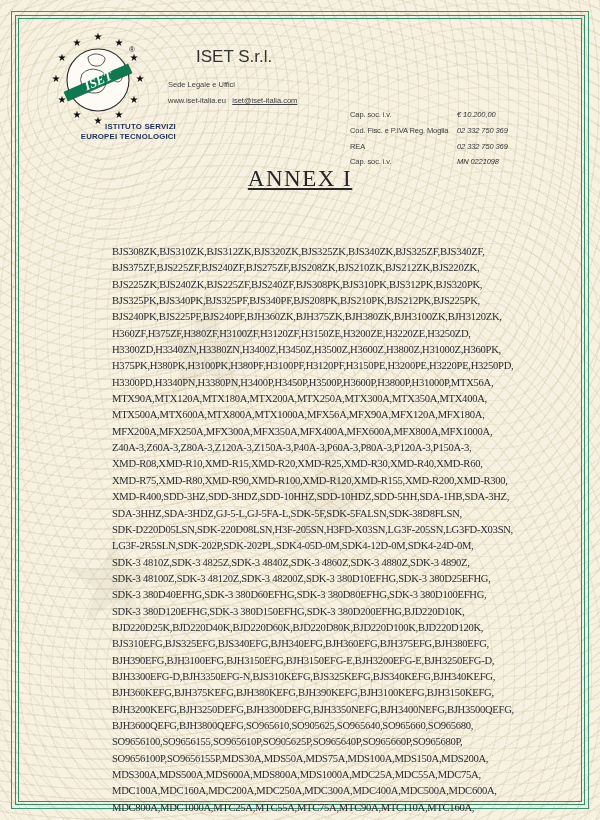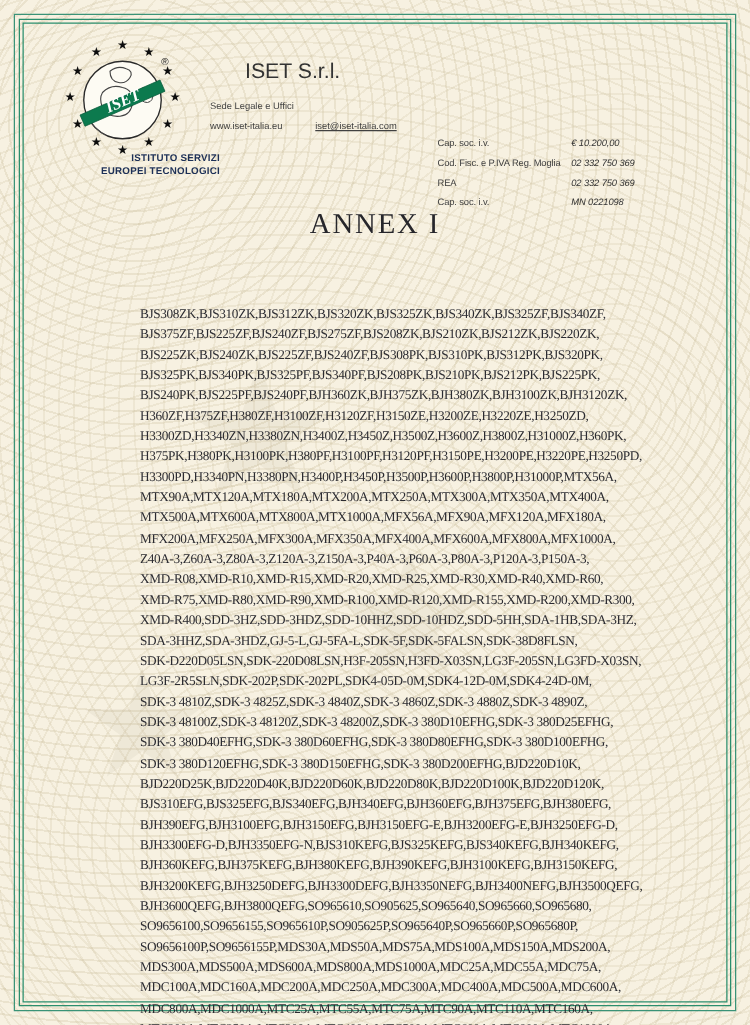--- a/index.html
+++ b/index.html
@@ -24,29 +24,29 @@
   .star { position:absolute; font-size:10px; color:#0c0c0c; transform:translate(-50%,-50%); }
   .globe-svg { position:absolute; left:6px; top:6px; width:80px; height:80px; }
   .logo-caption {
     position:absolute; left:20px; top:122px; width:156px; text-align:right;
     font-weight:bold; font-size:7.8px; line-height:9.6px; color:#1d3057; letter-spacing:0.2px;
   }
 
   
   .org-name { position:absolute; left:156px; top:47px; font-size:17px; color:#333;margin-left:40px; }
   .addr { position:absolute; left:168px; top:77px; font-size:7.5px; line-height:15.8px; color:#414141; }
-  .addr .link { text-decoration:underline; color:#414141;margin-left:20px; }
+  .addr .link { text-decoration:underline; color:#414141; }
   .registry { position:absolute; left:350px; top:62px; width:210px; font-size:7.5px; line-height:15.8px; color:#414141; letter-spacing:-0.1px;margin-top:45px; }
   .registry .row { position:relative; height:15.8px; }
   .registry .val { position:absolute; left:107px; top:0; color:#333;font-style:italic; }
 
   
   .annex-title {
     position:absolute; left:0; right:0; top:166px; text-align:center;
-    font-family:"Liberation Serif", serif; font-size:23px; letter-spacing:1.5px; color:#26262b;
+    font-family:"Liberation Serif", serif; font-size:23px; letter-spacing:1.5px; color:#26262b;text-decoration:underline;
   }
   .codes {
     position:absolute; left:112px; top:199px; width:414px;
     font-family:Liberation Serif, serif; font-size:10.6px; letter-spacing:-0.28px;
     line-height:16.35px; color:#2b2b31; white-space:pre;margin-top:45px;
   }
 </style>
 </head>
 <body>
 

